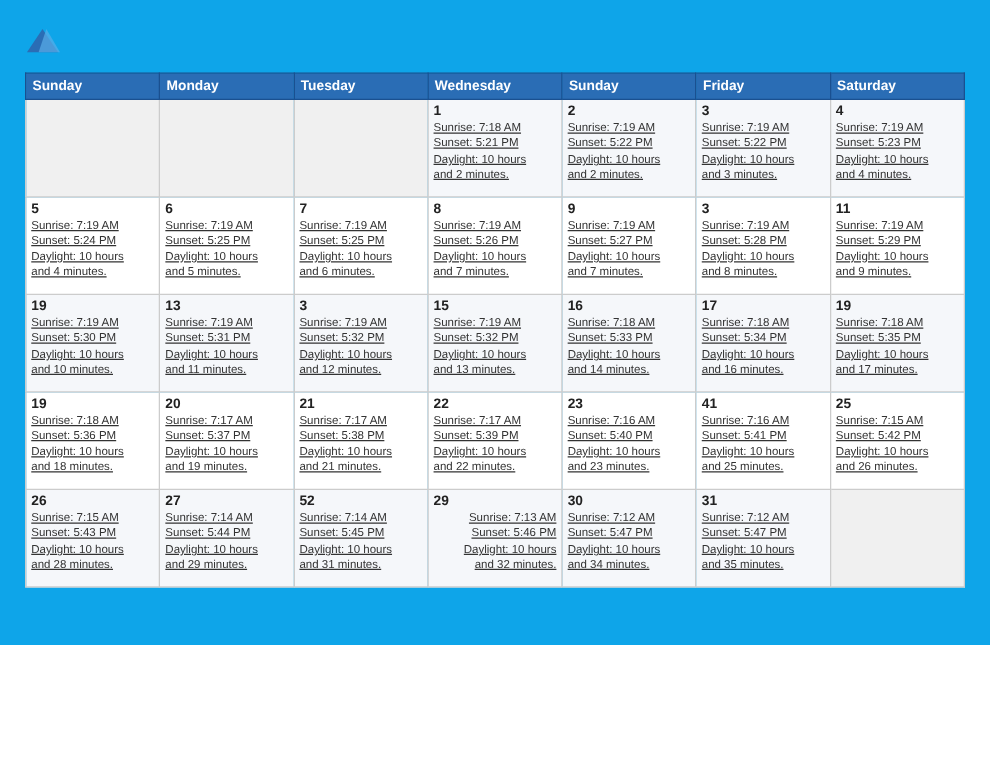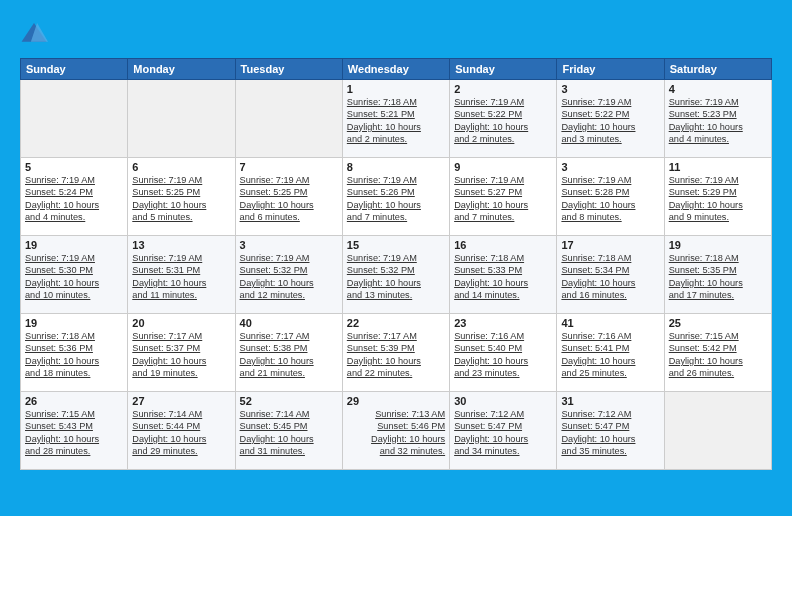--- a/index.html
+++ b/index.html
@@ -277,21 +277,21 @@
 and 18 minutes.</div>
           </td>
           <td>
             <span class="day-num">20</span>
             <div class="day-info" style="white-space: pre-line;">Sunrise: 7:17 AM
 Sunset: 5:37 PM
 Daylight: 10 hours
 and 19 minutes.</div>
           </td>
           <td>
-            <span class="day-num">40</span>
+            <span class="day-num">21</span>
             <div class="day-info" style="white-space: pre-line;">Sunrise: 7:17 AM
 Sunset: 5:38 PM
 Daylight: 10 hours
 and 21 minutes.</div>
           </td>
           <td>
             <span class="day-num">22</span>
             <div class="day-info" style="white-space: pre-line;">Sunrise: 7:17 AM
 Sunset: 5:39 PM
 Daylight: 10 hours

